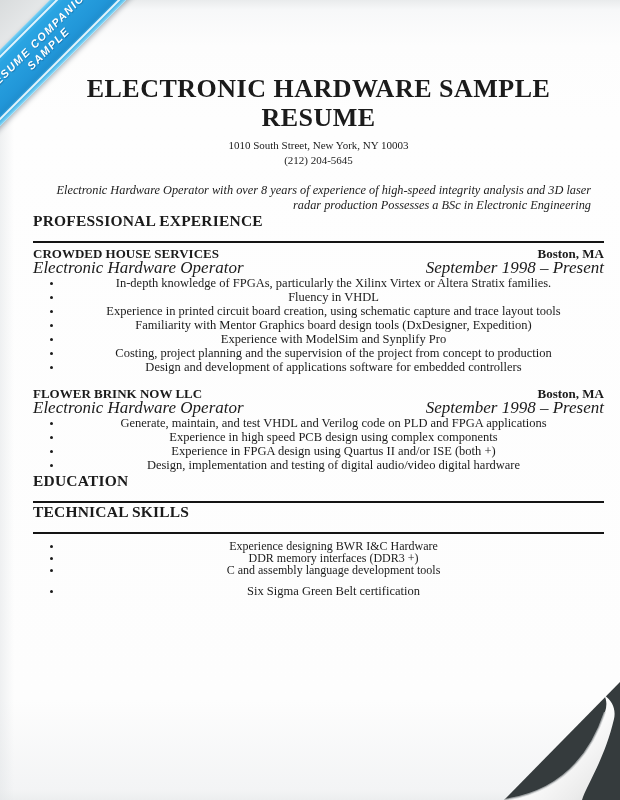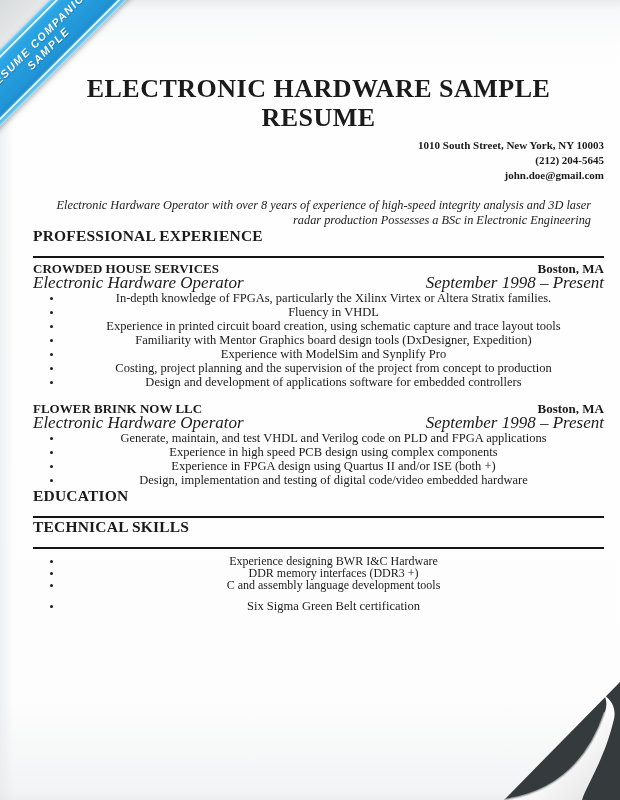--- a/index.html
+++ b/index.html
@@ -47,21 +47,21 @@
   .curl { position: absolute; right: 0; bottom: 0; width: 140px; height: 140px; z-index: 4; }
 
   
   .content { position: absolute; left: 33px; right: 16px; top: 0; }
 
   .title {
     margin: 74px auto 0; width: 490px;
     font-size: 26px; line-height: 1.12; font-weight: bold;
     text-align: center; letter-spacing: .5px;
   }
-  .contact { margin-top: 6px; text-align: right; font-size: 11px; line-height: 15px; font-weight: bold; }
+  .contact { margin-top: 6px; text-align: center; font-size: 11px; line-height: 15px; }
   .summary {
     margin: 15px auto 0; width: 545px;
     font-size: 12.3px; line-height: 14.5px; font-style: italic; text-align: right;
   }
 
   h2.sec {
     margin: 0; font-size: 15.5px; font-weight: bold; letter-spacing: .2px;
     border-bottom: 2px solid #141414; padding-bottom: 11px;
   }
   .sec-exp  { margin-top: 26px; }
@@ -116,21 +116,20 @@
     <path d="M 24,140 C 72,133 107,106 125,52" fill="none" stroke="#c9cccd" stroke-width="2" opacity="0.7"></path>
   </svg>
 
   <div class="content">
 
     <div class="title">ELECTRONIC HARDWARE SAMPLE RESUME</div>
 
     <div class="contact">
       <div>1010 South Street, New York, NY 10003</div>
       <div>(212) 204-5645</div>
-      <div>john.doe@gmail.com</div>
     </div>
 
     <div class="summary">Electronic Hardware Operator with over 8 years of experience of high-speed integrity analysis and 3D laser radar production Possesses a BSc in Electronic Engineering</div>
 
     <h2 class="sec sec-exp">PROFESSIONAL EXPERIENCE</h2>
 
     <div>
       <div class="row first">
         <span class="b13">CROWDED HOUSE SERVICES</span>
         <span class="b13">Boston, MA</span>
@@ -158,21 +157,21 @@
       </div>
       <div class="row">
         <span class="i12">Electronic Hardware Operator</span>
         <span class="i12">September 1998 – Present</span>
       </div>
       <ul class="bullets">
 
       <li>Generate, maintain, and test VHDL and Verilog code on PLD and FPGA applications</li>
           <li>Experience in high speed PCB design using complex components</li>
           <li>Experience in FPGA design using Quartus II and/or ISE (both +)</li>
-          <li>Design, implementation and testing of digital code/video embedded hardware</li>
+          <li>Design, implementation and testing of digital audio/video digital hardware</li>
         </ul>
     </div>
 
     <h2 class="sec sec-edu">EDUCATION</h2>
 
     <h2 class="sec sec-skl">TECHNICAL SKILLS</h2>
     <ul class="bullets tight">
 
     <li>Experience designing BWR I&amp;C Hardware</li>
         <li>DDR memory interfaces (DDR3 +)</li>

